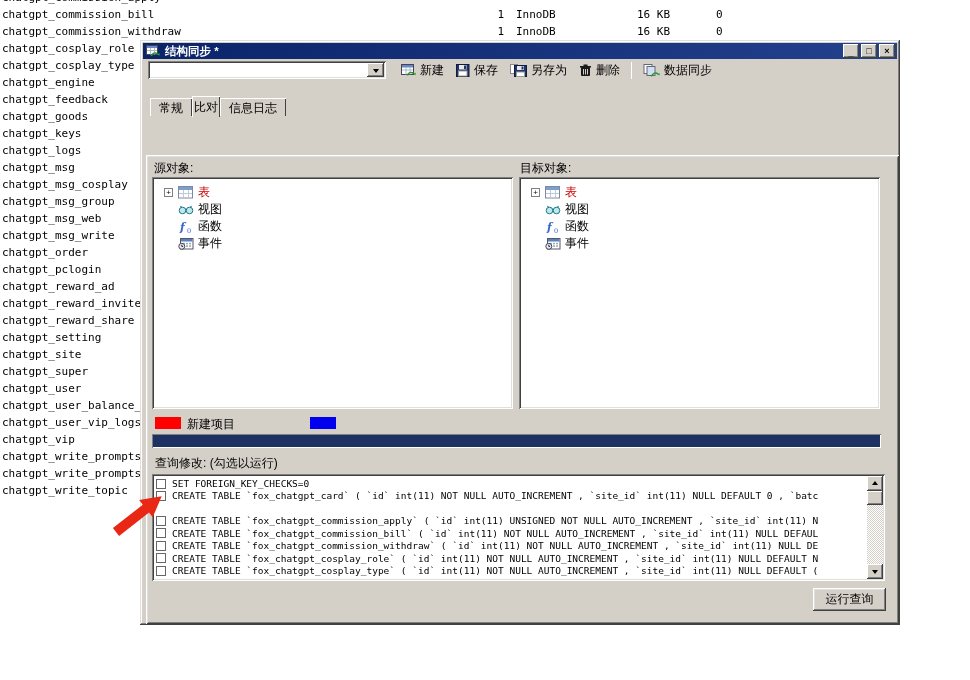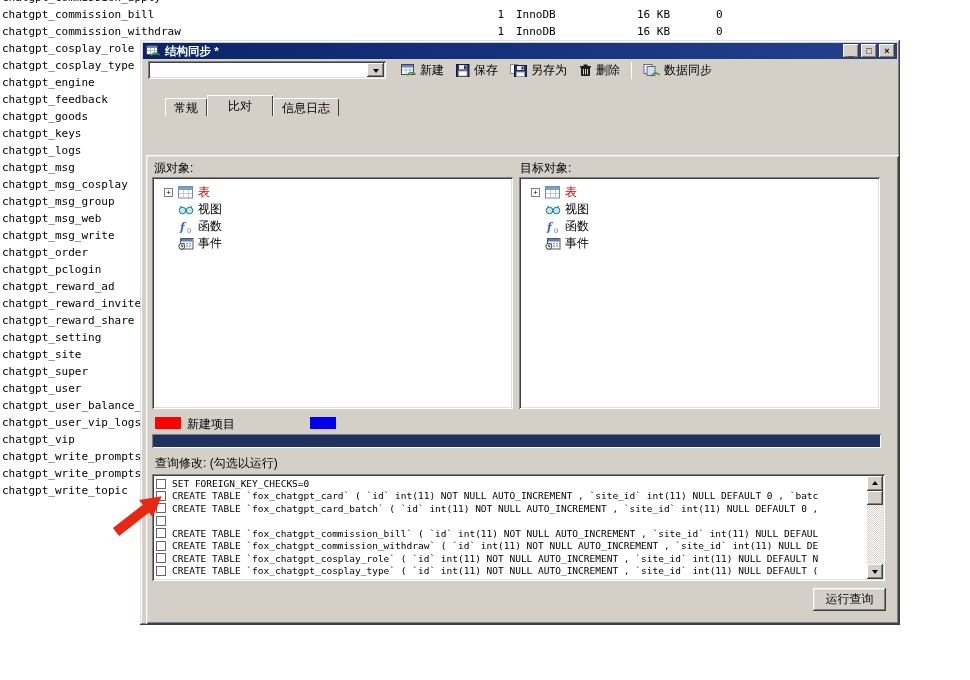--- a/index.html
+++ b/index.html
@@ -36,24 +36,24 @@
     box-shadow: inset 1px 1px #808080, inset -1px -1px #fff, inset 2px 2px #404040, inset -2px -2px #dfdfdf; }
   .combo-btn { position:absolute; right:2px; top:2px; width:17px; height:14px; background:#d4d0c8;
     box-shadow: inset -1px -1px #404040, inset 1px 1px #fff, inset -2px -2px #808080;
     display:flex; align-items:center; justify-content:center; }
   .tri-down { width:0; height:0; border:3.5px solid transparent; border-top:4px solid #000; margin-top:4px; }
   .tri-up   { width:0; height:0; border:3.5px solid transparent; border-bottom:4px solid #000; margin-bottom:4px; }
   .tb-buttons { position:absolute; left:252px; top:0; height:23px; display:flex; align-items:center; }
   .tb-btn { display:flex; align-items:center; gap:4px; padding:2px 6px; font-size:12px; color:#000; white-space:nowrap; }
   .tb-sep { width:1px; height:17px; background:#808080; border-right:1px solid #fff; margin:0 5px; }
 
-  .tabstrip { position:absolute; left:25px; top:57px; display:flex; align-items:flex-end; height:19px; }
+  .tabstrip { position:absolute; left:10px; top:57px; display:flex; align-items:center; height:19px; }
   .tab { height:18px; padding:2px 9px 0; font-size:12px; background:#d4d0c8; position:relative;
     box-shadow: inset 1px 1px #fff, inset -1px 0 #404040; }
-  .tab.active { height:21px; padding:3px 21px 0; z-index:3;
+  .tab.active { height:21px; padding:3px 2px 0; z-index:3;
     box-shadow: inset 1px 1px #fff, inset -1px 0 #404040, inset 0 0 0 0 #d4d0c8; }
 
   .tabpage { position:absolute; left:6px; top:74px; width:753px; height:469px; background:#d4d0c8; z-index:2;
     box-shadow: inset 1px 1px #fff, inset -1px -1px #404040, inset 2px 2px #dfdfdf, inset -2px -2px #808080; margin-top: 41px; }
 
   .grp-label { position:absolute; font-size:12px; color:#000; white-space:nowrap; }
   .tree-box { position:absolute; width:361px; height:232px; top:22px; background:#fff;
     box-shadow: inset 1px 1px #808080, inset -1px -1px #fff, inset 2px 2px #404040, inset -2px -2px #dfdfdf; }
   .t-row { position:absolute; left:12px; height:16px; display:flex; align-items:center; font-size:12px; white-space:nowrap; }
   .expander { width:9px; height:9px; background:#fff; border:1px solid #808080; margin-right:5px;
@@ -553,27 +553,24 @@
         <div class="sql-line" style="top: 3px; align-items: flex-end;">
           <div class="sql-check"></div>
           <span class="sql-text">SET FOREIGN_KEY_CHECKS=0</span>
         </div>
 
         <div class="sql-line" style="top: 15.5px;">
           <div class="sql-check"></div>
           <span class="sql-text">CREATE TABLE `fox_chatgpt_card` ( `id` int(11) NOT NULL AUTO_INCREMENT , `site_id` int(11) NULL DEFAULT 0 , `batc</span>
         </div>
 
-        <div class="sql-line" style="top: 28px;">
-          <div class="sql-check"></div>
-          <span class="sql-text">CREATE TABLE `fox_chatgpt_card_batch` ( `id` int(11) NOT NULL AUTO_INCREMENT , `site_id` int(11) NULL DEFAULT 0 ,</span>
-        </div>
 
         <div class="sql-line" style="top: 40.5px;">
           <div class="sql-check"></div>
+          <span class="sql-text">CREATE TABLE `fox_chatgpt_commission_apply` ( `id` int(11) UNSIGNED NOT NULL AUTO_INCREMENT , `site_id` int(11) N</span>
         </div>
 
         <div class="sql-line" style="top: 53px;">
           <div class="sql-check"></div>
           <span class="sql-text">CREATE TABLE `fox_chatgpt_commission_bill` ( `id` int(11) NOT NULL AUTO_INCREMENT , `site_id` int(11) NULL DEFAUL</span>
         </div>
 
         <div class="sql-line" style="top: 65.5px;">
           <div class="sql-check"></div>
           <span class="sql-text">CREATE TABLE `fox_chatgpt_commission_withdraw` ( `id` int(11) NOT NULL AUTO_INCREMENT , `site_id` int(11) NULL DE</span>

